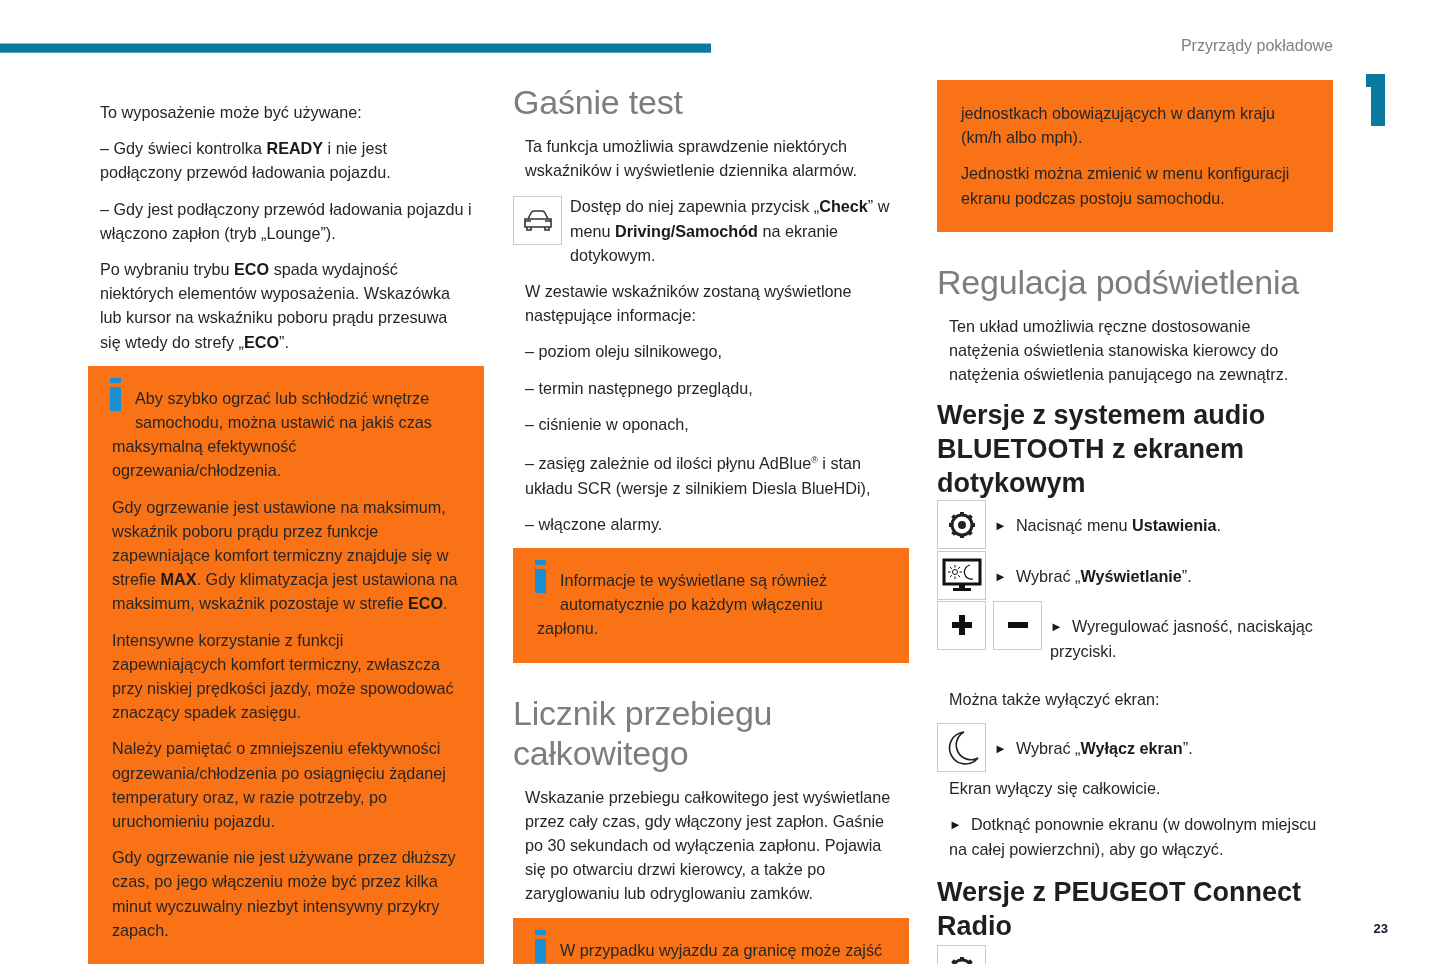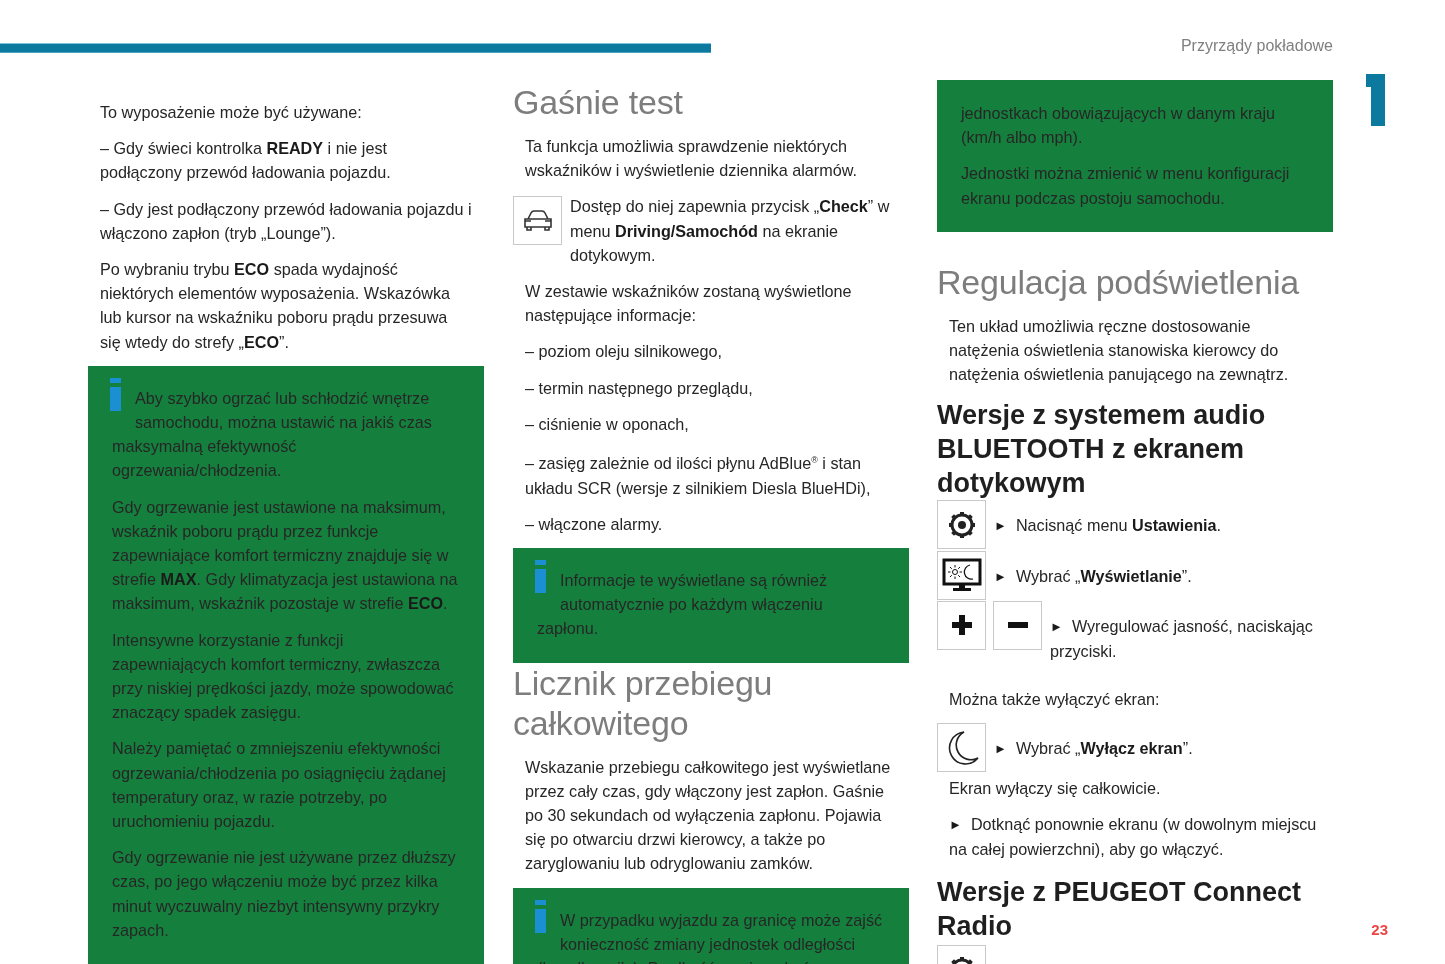--- a/index.html
+++ b/index.html
@@ -4,31 +4,31 @@
 <style>
   * { box-sizing: border-box; margin: 0; padding: 0; }
   html, body { width: 1445px; height: 964px; background: #ffffff; overflow: hidden; }
   body { position: relative; font-family: "Liberation Sans", sans-serif; color: #262626; }
 
   .top-bar { position: absolute; left: 0; top: 43px; width: 711px; height: 10px; background: #0b7a9e; border-top: 1px solid #7fc4dc; border-bottom: 1px solid #4aa3c3; }
   .running-head { position: absolute; right: 112px; top: 37px; font-size: 16px; color: #808080; }
   .chapter-num { position: absolute; left: 1366px; top: 74px; width: 24px; height: 52px; }
   .chapter-num .stem { position: absolute; left: 5px; top: 0; width: 14px; height: 52px; background: #0b7a9e; }
   .chapter-num .flag { position: absolute; left: 0; top: 0; width: 19px; height: 13px; background: #0b7a9e; }
-  .page-number { position: absolute; right: 57px; top: 921px; font-size: 15px; font-weight: bold; color: #ef4444; }
+  .page-number { position: absolute; right: 57px; top: 921px; font-size: 13px; font-weight: bold; color: #0f172a; }
 
   .col { position: absolute; top: 88px; font-size: 16.2px; line-height: 24.2px; }
   .col-1 { left: 88px; width: 396px; }
   .col-2 { left: 513px; width: 396px; top: 82px; }
   .col-3 { left: 937px; width: 396px; top: 80px; }
 
   p { margin: 12px; }
   b { font-weight: bold; color: #1a1a1a; }
 
-  .info-box { background: #15803d; padding: 8px 12px 10px 12px; position: relative; }
+  .info-box { background: #f97316; padding: 8px 12px 10px 12px; position: relative; }
   .info-box .i-icon { float: left; width: 11px; height: 33px; margin: 4px 14px 2px 10px; position: relative; }
   .info-box .i-icon .dot { position: absolute; left: 0; top: 0; width: 11px; height: 5px; background: #1a8fd1; }
   .info-box .i-icon .bar { position: absolute; left: 0; top: 9px; width: 11px; height: 24px; background: #1a8fd1; }
 
   .h-light { font-size: 34px; line-height: 40px; color: #7d7d7d; font-weight: normal; margin-bottom: 10px; letter-spacing: -0.2px; }
   .h-bold { font-size: 27px; line-height: 34px; font-weight: bold; color: #1f1f1f; }
 
   .icon-box { float: left; width: 49px; height: 49px; border: 1px solid #c9c9c9; background: #ffffff; margin-right: 8px; display: flex; align-items: center; justify-content: center; }
   .row { overflow: hidden; }
   .tri { display: inline-block; font-size: 13px; margin-right: 9px; vertical-align: 1px; color: #1a1a1a; }
@@ -81,21 +81,21 @@
   <p>–  włączone alarmy.</p>
 
   <div class="info-box" style="margin-top:8px; padding-left:12px;">
     <div class="i-icon">
         <div class="dot"></div>
         <div class="bar"></div>
       </div>
     <p style="padding-right:6px;">Informacje te wyświetlane są również automatycznie po każdym włączeniu zapłonu.</p>
   </div>
 
-  <h2 class="h-light" style="">Licznik przebiegu całkowitego</h2>
+  <h2 class="h-light" style="margin-top:30px;">Licznik przebiegu całkowitego</h2>
   <p>Wskazanie przebiegu całkowitego jest wyświetlane przez cały czas, gdy włączony jest zapłon. Gaśnie po 30 sekundach od wyłączenia zapłonu. Pojawia się po otwarciu drzwi kierowcy, a także po zaryglowaniu lub odryglowaniu zamków.</p>
 
   <div class="info-box" style="margin-top:8px;">
     <div class="i-icon">
         <div class="dot"></div>
         <div class="bar"></div>
       </div>
     <p>W przypadku wyjazdu za granicę może zajść konieczność zmiany jednostek odległości (km albo mile). Prędkość powinna być wyświetlana w</p>
   </div>
 </div>

